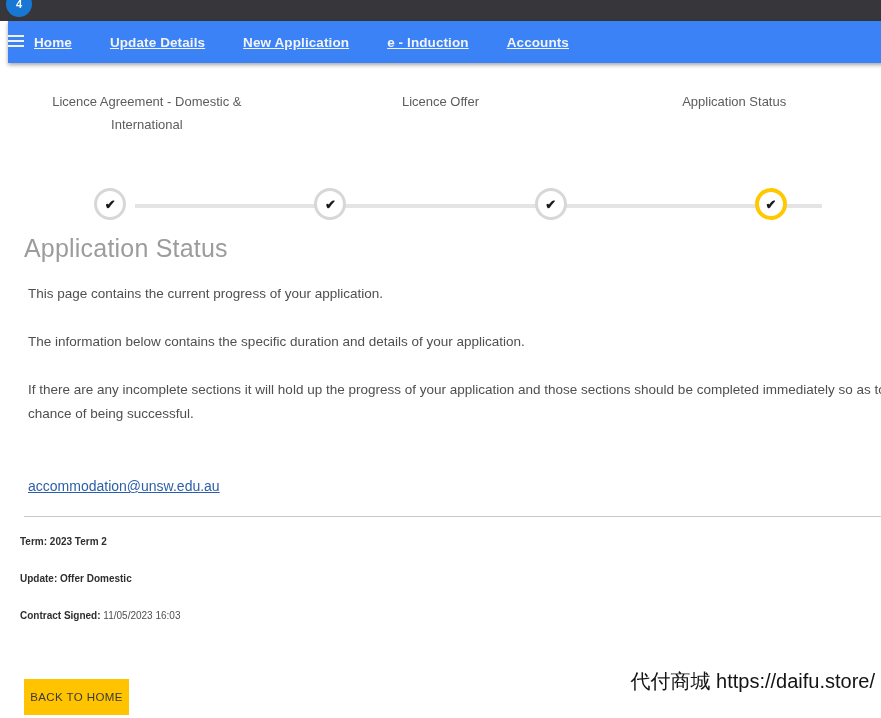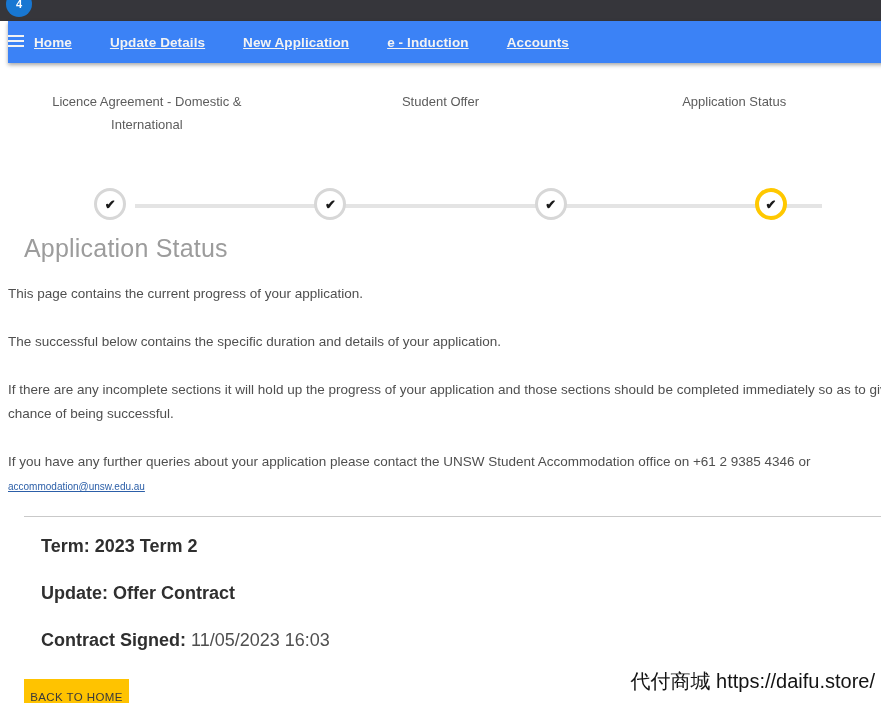--- a/index.html
+++ b/index.html
@@ -170,51 +170,51 @@
   .page-title {
     margin: 0;
     padding: 0 0 0 24px;
     font-size: 25px;
     font-weight: normal;
     color: #9c9c9c;
     letter-spacing: .2px;
     line-height: 40px;
   }
   .para-wrap {
-    padding-left: 8px;
+    padding-left: 28px;
     padding-top: 14px;
   }
   p.para {
     margin: 0 0 24px 0;
     font-size: 13.5px;
     color: #4f4f4f;
     line-height: 24px;
     white-space: nowrap;
   }
   p.para.wrap {
     white-space: normal;
     width: 1010px;
   }
   .email-link {
     color: #2c5fa8;
     text-decoration: underline;
     cursor: pointer;
-    font-size: 10px;
+    font-size: 14px;
   }
   .divider {
     margin-left: 24px;
     margin-right: 0;
     height: 1px;
     background: #c9c9c9;
     margin-top: -3px;
     margin-bottom: 19px;
   }
   .detail-row {
-    padding-left: 41px;
-    font-size: 18px;
+    padding-left: 20px;
+    font-size: 10px;
     color: #2f2f2f;
     margin-bottom: 26px;
     white-space: nowrap;
   }
   .detail-row .lbl {
     font-weight: bold;
   }
   .detail-row .val-strong {
     font-weight: bold;
   }
@@ -222,21 +222,21 @@
     font-weight: normal;
     color: #4f4f4f;
   }
 
   
   .back-btn {
     position: absolute;
     left: 24px;
     top: 679px;
     width: 105px;
-    height: 24px;
+    height: 36px;
     background: #ffc300;
     border: none;
     color: #3a3a3a;
     font-size: 11.5px;
     font-family: "Liberation Sans", sans-serif;
     letter-spacing: .4px;
     cursor: pointer;
     text-align: center;
     line-height: 36px;
     padding: 0;
@@ -271,21 +271,21 @@
     <span class="nav-link">Update Details</span>
     <span class="nav-link">New Application</span>
     <span class="nav-link">e - Induction</span>
     <span class="nav-link">Accounts</span>
   </div>
 </div>
 
 <div class="stepper">
   <div class="step-labels">
     <div class="step-label">Licence Agreement - Domestic &amp; International</div>
-    <div class="step-label">Student Offer</div>
+    <div class="step-label">Licence Offer</div>
     <div class="step-label">Application Status</div>
   </div>
   <div class="track">
     <div class="track-line"></div>
     <div class="nodes">
       <div class="node-cell">
         <div class="node">
           <span class="tick">✔</span>
         </div>
       </div>
@@ -306,38 +306,37 @@
       </div>
     </div>
   </div>
 </div>
 
 <div class="content">
   <h1 class="page-title">Application Status</h1>
 
   <div class="para-wrap">
     <p class="para">This page contains the current progress of your application.</p>
-    <p class="para">The successful below contains the specific duration and details of your application.</p>
+    <p class="para">The information below contains the specific duration and details of your application.</p>
     <p class="para wrap">If there are any incomplete sections it will hold up the progress of your application and those sections should be completed immediately so as to give yourself the best chance of being successful.</p>
     <p class="para wrap" style="margin-bottom:20px;">
-      <span>If you have any further queries about your application please contact the UNSW Student Accommodation office on +61 2 9385 4346 or</span>
       <br>
       <span class="email-link">accommodation@unsw.edu.au</span>
     </p>
   </div>
 
   <div class="divider"></div>
 
   <div class="detail-row">
     <span class="lbl">Term:</span>
     <span class="val-strong">2023 Term 2</span>
   </div>
   <div class="detail-row">
     <span class="lbl">Update:</span>
-    <span class="val-strong">Offer Contract</span>
+    <span class="val-strong">Offer Domestic</span>
   </div>
   <div class="detail-row">
     <span class="lbl">Contract Signed:</span>
     <span class="val">11/05/2023 16:03</span>
   </div>
 </div>
 
 <button class="back-btn">BACK TO HOME</button>
 
 <div class="watermark">代付商城 https://daifu.store/</div>

